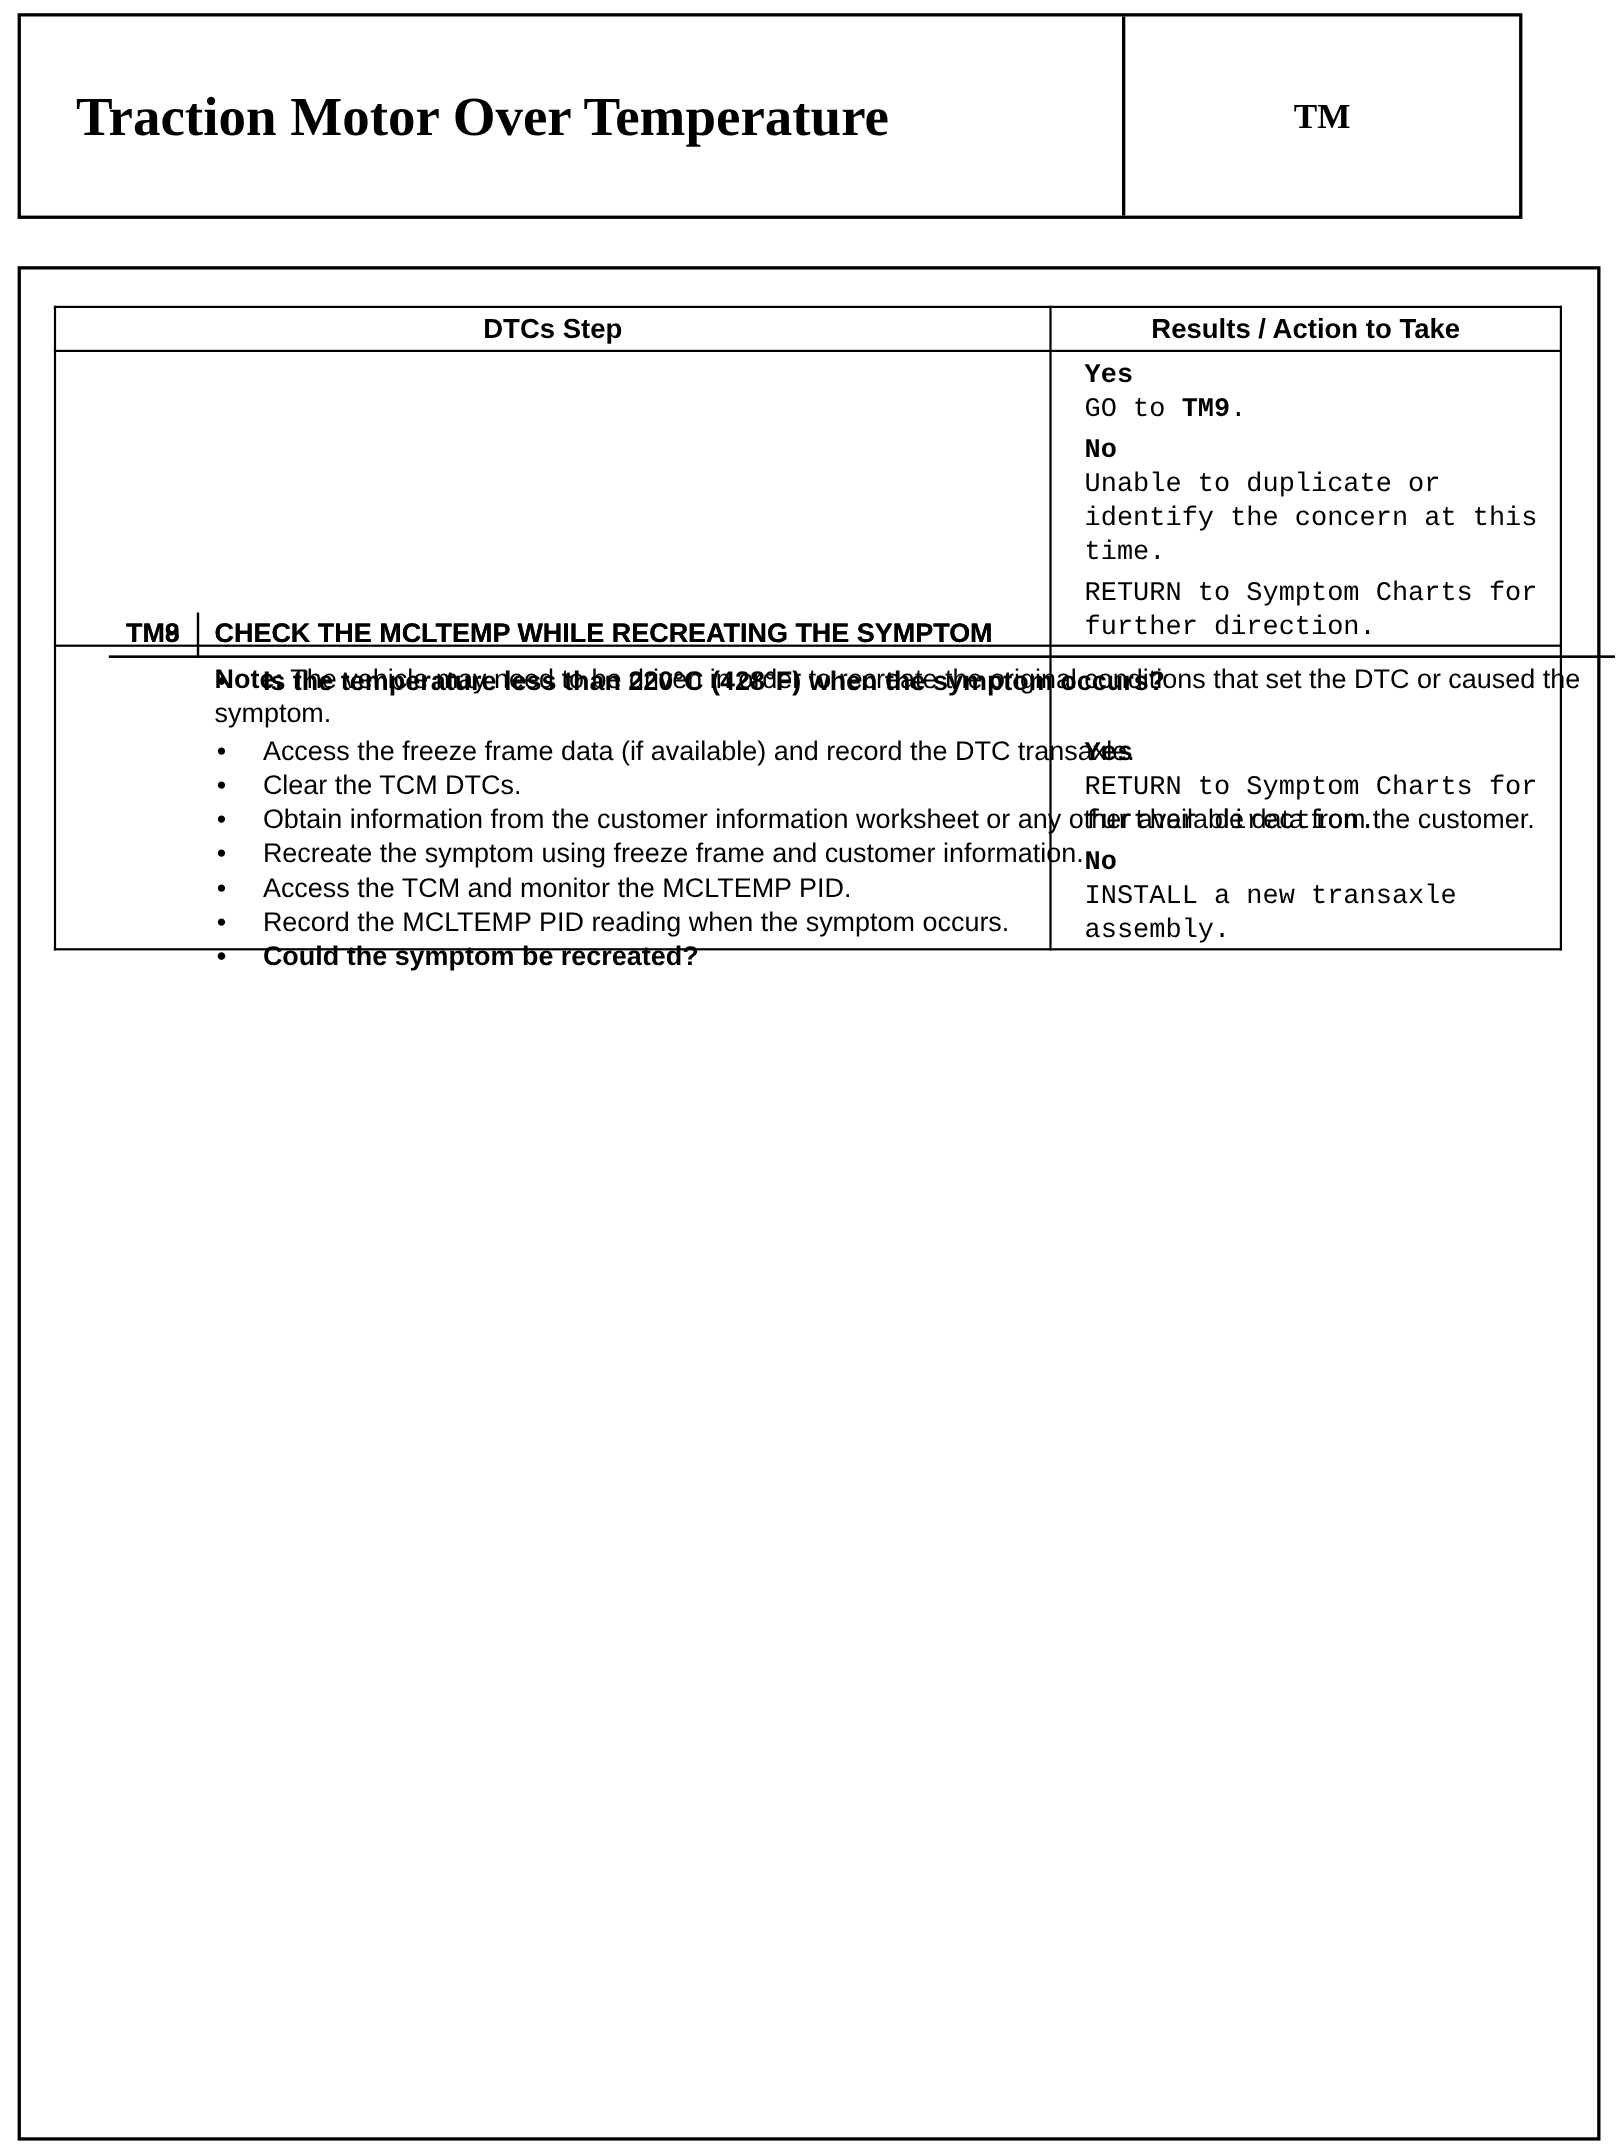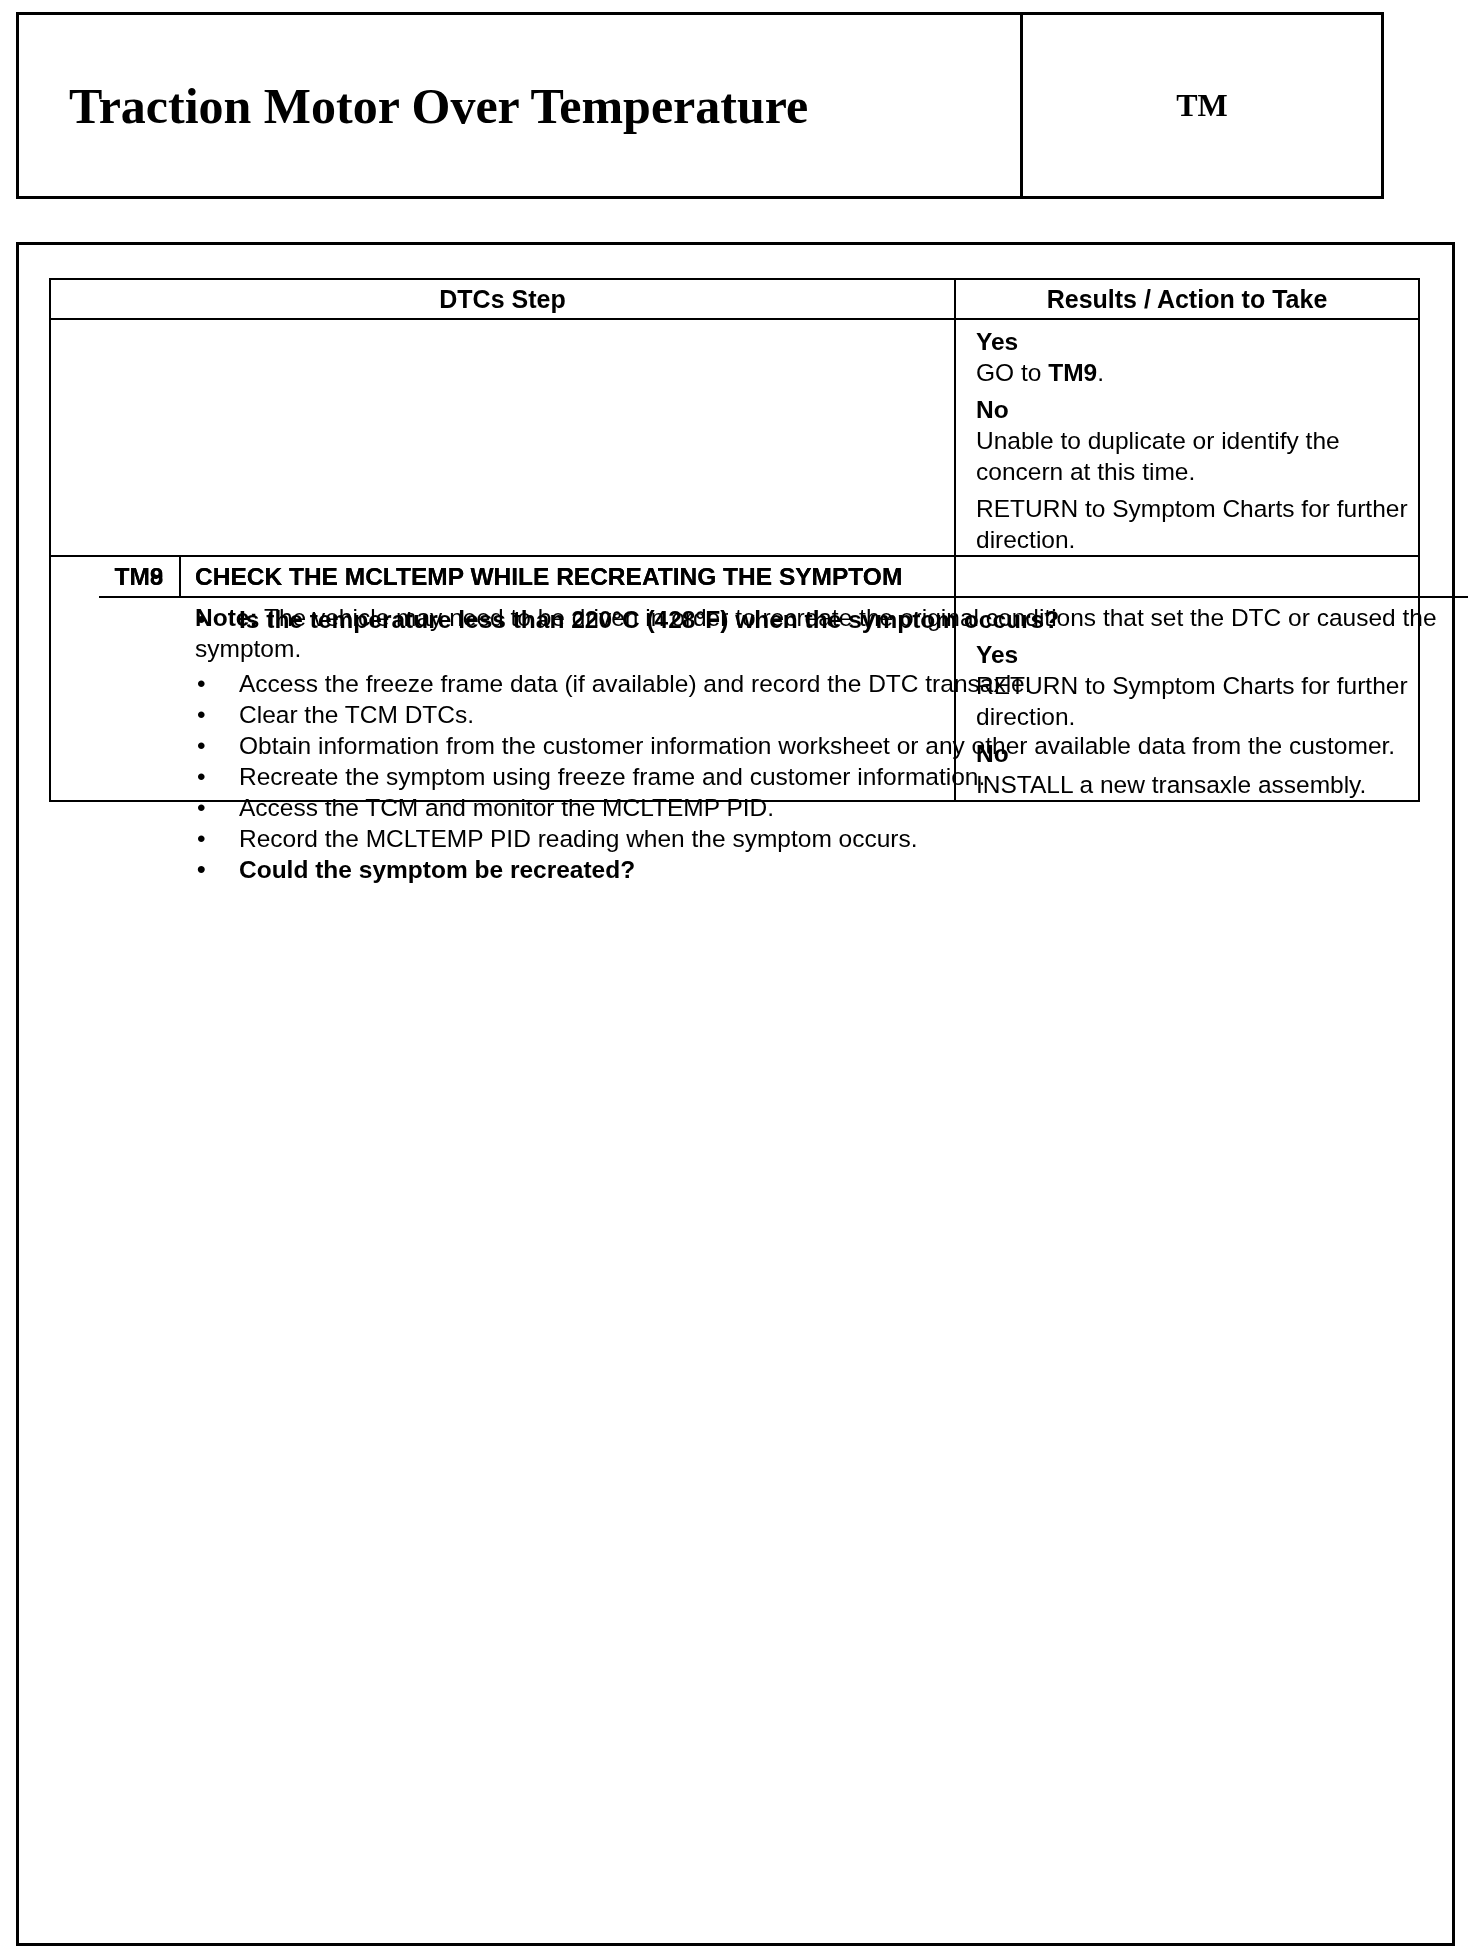--- a/index.html
+++ b/index.html
@@ -23,21 +23,21 @@
     .steptitle { font-weight: bold; padding: 4px 12px 4px 14px; }
     .inner { width: 100%; border-collapse: collapse; }
     .inner td { border: none; }
     .inner tr.titlerow td { border-bottom: 2px solid #000; }
     .inner td.stepid { border-right: 2px solid #000; }
     .note b { font-weight: bold; }
     ul { margin: 4px 0 0 0; padding: 0; list-style: none; }
     li { position: relative; padding-left: 44px; }
     li::before { content: "•"; position: absolute; left: 2px; top: 0; }
     li.bold { font-weight: bold; }
-    .result { padding: 0 10px 0 20px; vertical-align: bottom; }
+    .result { padding: 0 10px 0 30px; vertical-align: bottom; font-family: Liberation Mono, monospace; }
     .res-label { font-weight: bold; margin-top: 6px; }
     .res-gap { margin-top: 6px; }
     .tm9-result { vertical-align: top; padding-top: 76px; }
   </style>
 </head>
 <body>
 
 <div class="hdr-box">
   <div class="hdr-title">Traction Motor Over Temperature</div>
   <div class="hdr-code">TM</div>

